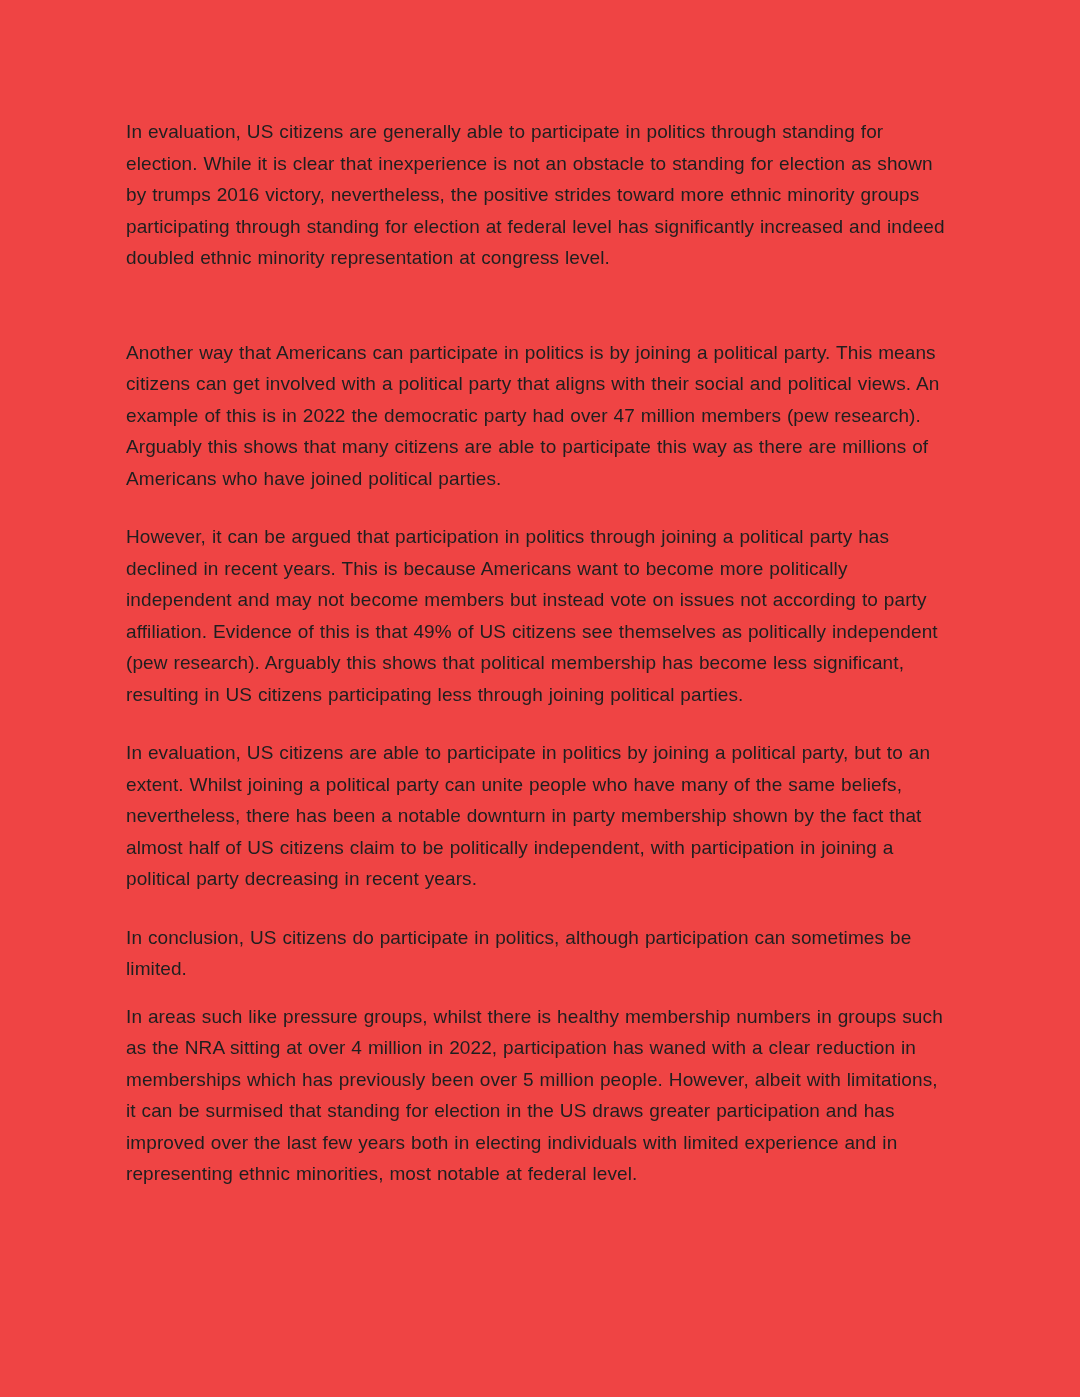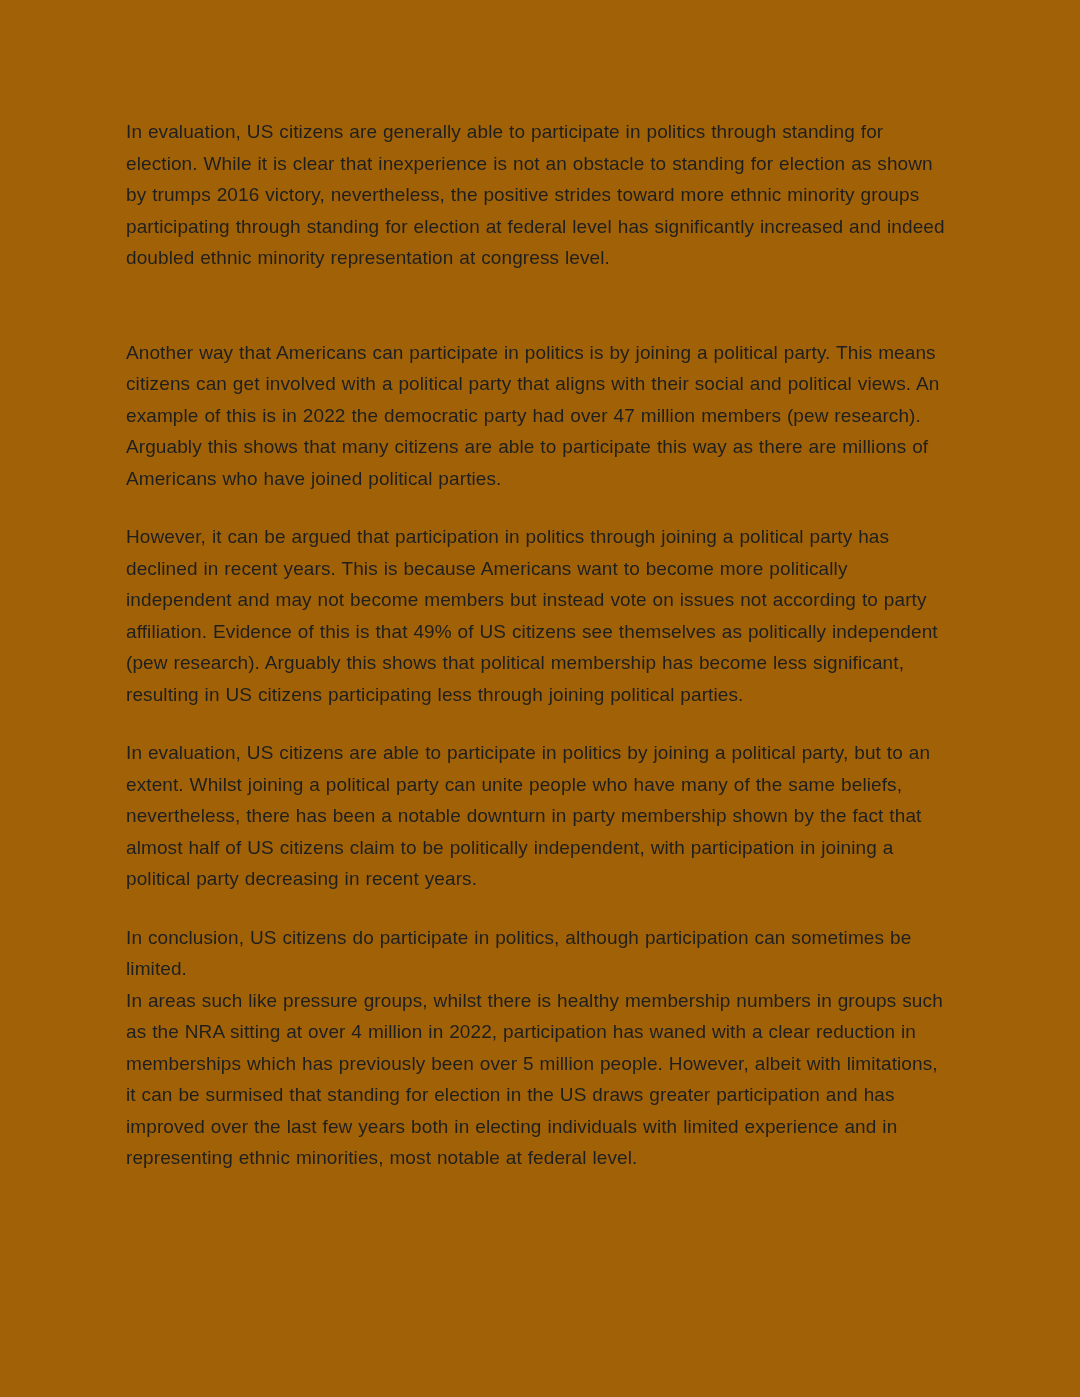--- a/index.html
+++ b/index.html
@@ -11,37 +11,37 @@
     width: 1080px;
     height: 1397px;
     font-family: "Liberation Sans", sans-serif;
     color: #1f1f1f;
     overflow: hidden;
   }
   .page {
     box-sizing: border-box;
     width: 1080px;
     height: 1397px;
-    background: #a16207;
+    background: #ef4444;
     padding: 116px 128px 0 126px;
   }
   .para {
     margin: 0 0 27px 0;
     font-size: 19px;
     line-height: 31.5px;
     font-weight: 400;
     text-align: left;
     letter-spacing: 0.1px;
     word-spacing: 0.5px;
   }
   .para.big-gap {
     margin-bottom: 63px;
   }
   .para.no-gap {
-    margin-bottom: 0;
+    margin-bottom: 16px;
   }
 </style>
 </head>
 <body>
 
 <div class="page">
   <p class="para big-gap">In evaluation, US citizens are generally able to participate in politics through standing for election. While it is clear that inexperience is not an obstacle to standing for election as shown by trumps 2016 victory, nevertheless, the positive strides toward more ethnic minority groups participating through standing for election at federal level has significantly increased and indeed doubled ethnic minority representation at congress level.</p>
 
   <p class="para">Another way that Americans can participate in politics is by joining a political party. This means citizens can get involved with a political party that aligns with their social and political views. An example of this is in 2022 the democratic party had over 47 million members (pew research). Arguably this shows that many citizens are able to participate this way as there are millions of Americans who have joined political parties.</p>
 

